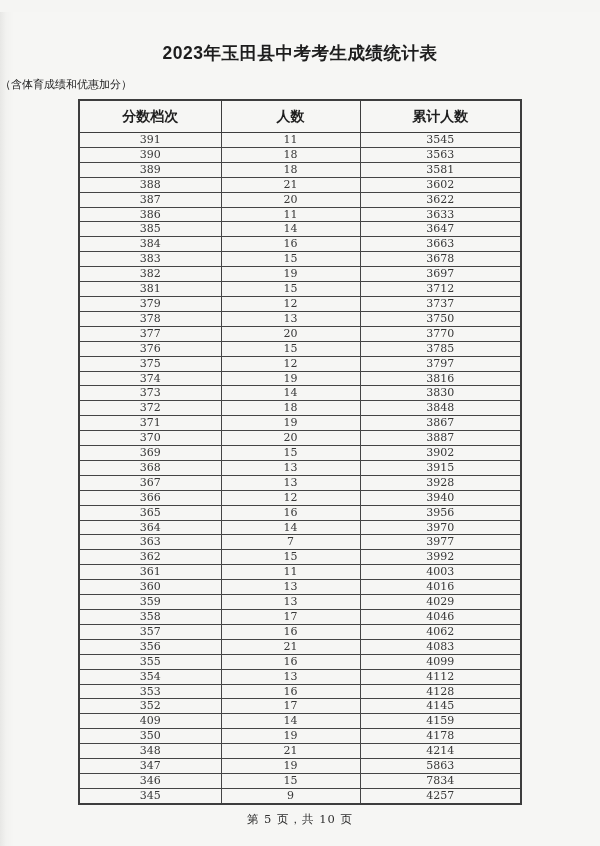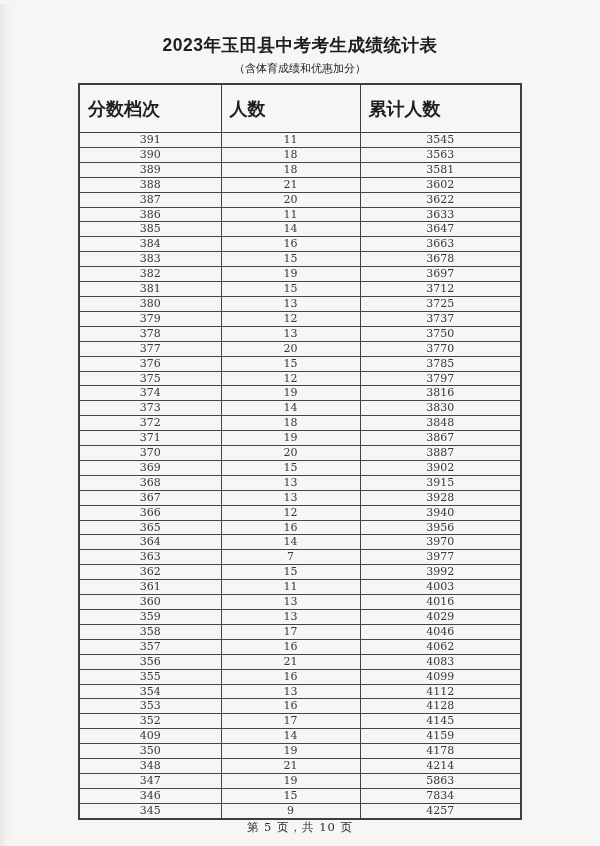--- a/index.html
+++ b/index.html
@@ -13,64 +13,65 @@
     font-family: "Liberation Sans", sans-serif;
     overflow: hidden;
   }
   .page {
     position: relative;
     width: 600px;
     height: 846px;
     background: linear-gradient(90deg, #e7e7e5 0px, #f2f2f0 6px, #f6f6f4 14px, #f6f6f4 100%);
   }
   .title {
-    margin: 4px;
+    margin: 12px;
     padding-top: 29px;
     text-align: center;
     font-size: 17.5px;
     font-weight: bold;
     letter-spacing: 0.5px;
     color: #1d1d1d;
   }
   .subtitle {
     margin-top: 3px;
-    text-align: center;
+    text-align: left;
     font-size: 11px;
     color: #222222;
   }
   table.score-table {
     width: 442px;
     margin: 7px auto 0 auto;
     border-collapse: collapse;
     table-layout: fixed;
     border: 2px solid #3d3d3d;
     background: transparent;
   }
   table.score-table th {
     border: 1px solid #3d3d3d;
     height: 31px;
-    text-align: left;
+    text-align: center;
     vertical-align: middle;
-    font-size: 18px;
+    font-size: 14px;
     font-weight: bold;
     color: #1f1f1f;
-    padding: 8px;
+    padding: 0;
   }
   table.score-table td {
     border: 1px solid #454545;
     height: 13.9px;
     line-height: 13.9px;
     text-align: center;
     vertical-align: middle;
     font-family: "DejaVu Serif", serif;
     font-size: 11px;
     color: #383838;
     padding: 0;
   }
   .footer {
+    margin-top: 7px;
     text-align: center;
     font-family: "DejaVu Serif", serif;
     font-size: 11.5px;
     letter-spacing: 1px;
     color: #2e2e2e;
   }
 </style>
 </head>
 <body>
 
@@ -141,25 +142,20 @@
           <td>382</td>
           <td>19</td>
           <td>3697</td>
         </tr>
         <tr>
           <td>381</td>
           <td>15</td>
           <td>3712</td>
         </tr>
         <tr>
-          <td>380</td>
-          <td>13</td>
-          <td>3725</td>
-        </tr>
-        <tr>
           <td>379</td>
           <td>12</td>
           <td>3737</td>
         </tr>
         <tr>
           <td>378</td>
           <td>13</td>
           <td>3750</td>
         </tr>
         <tr>

